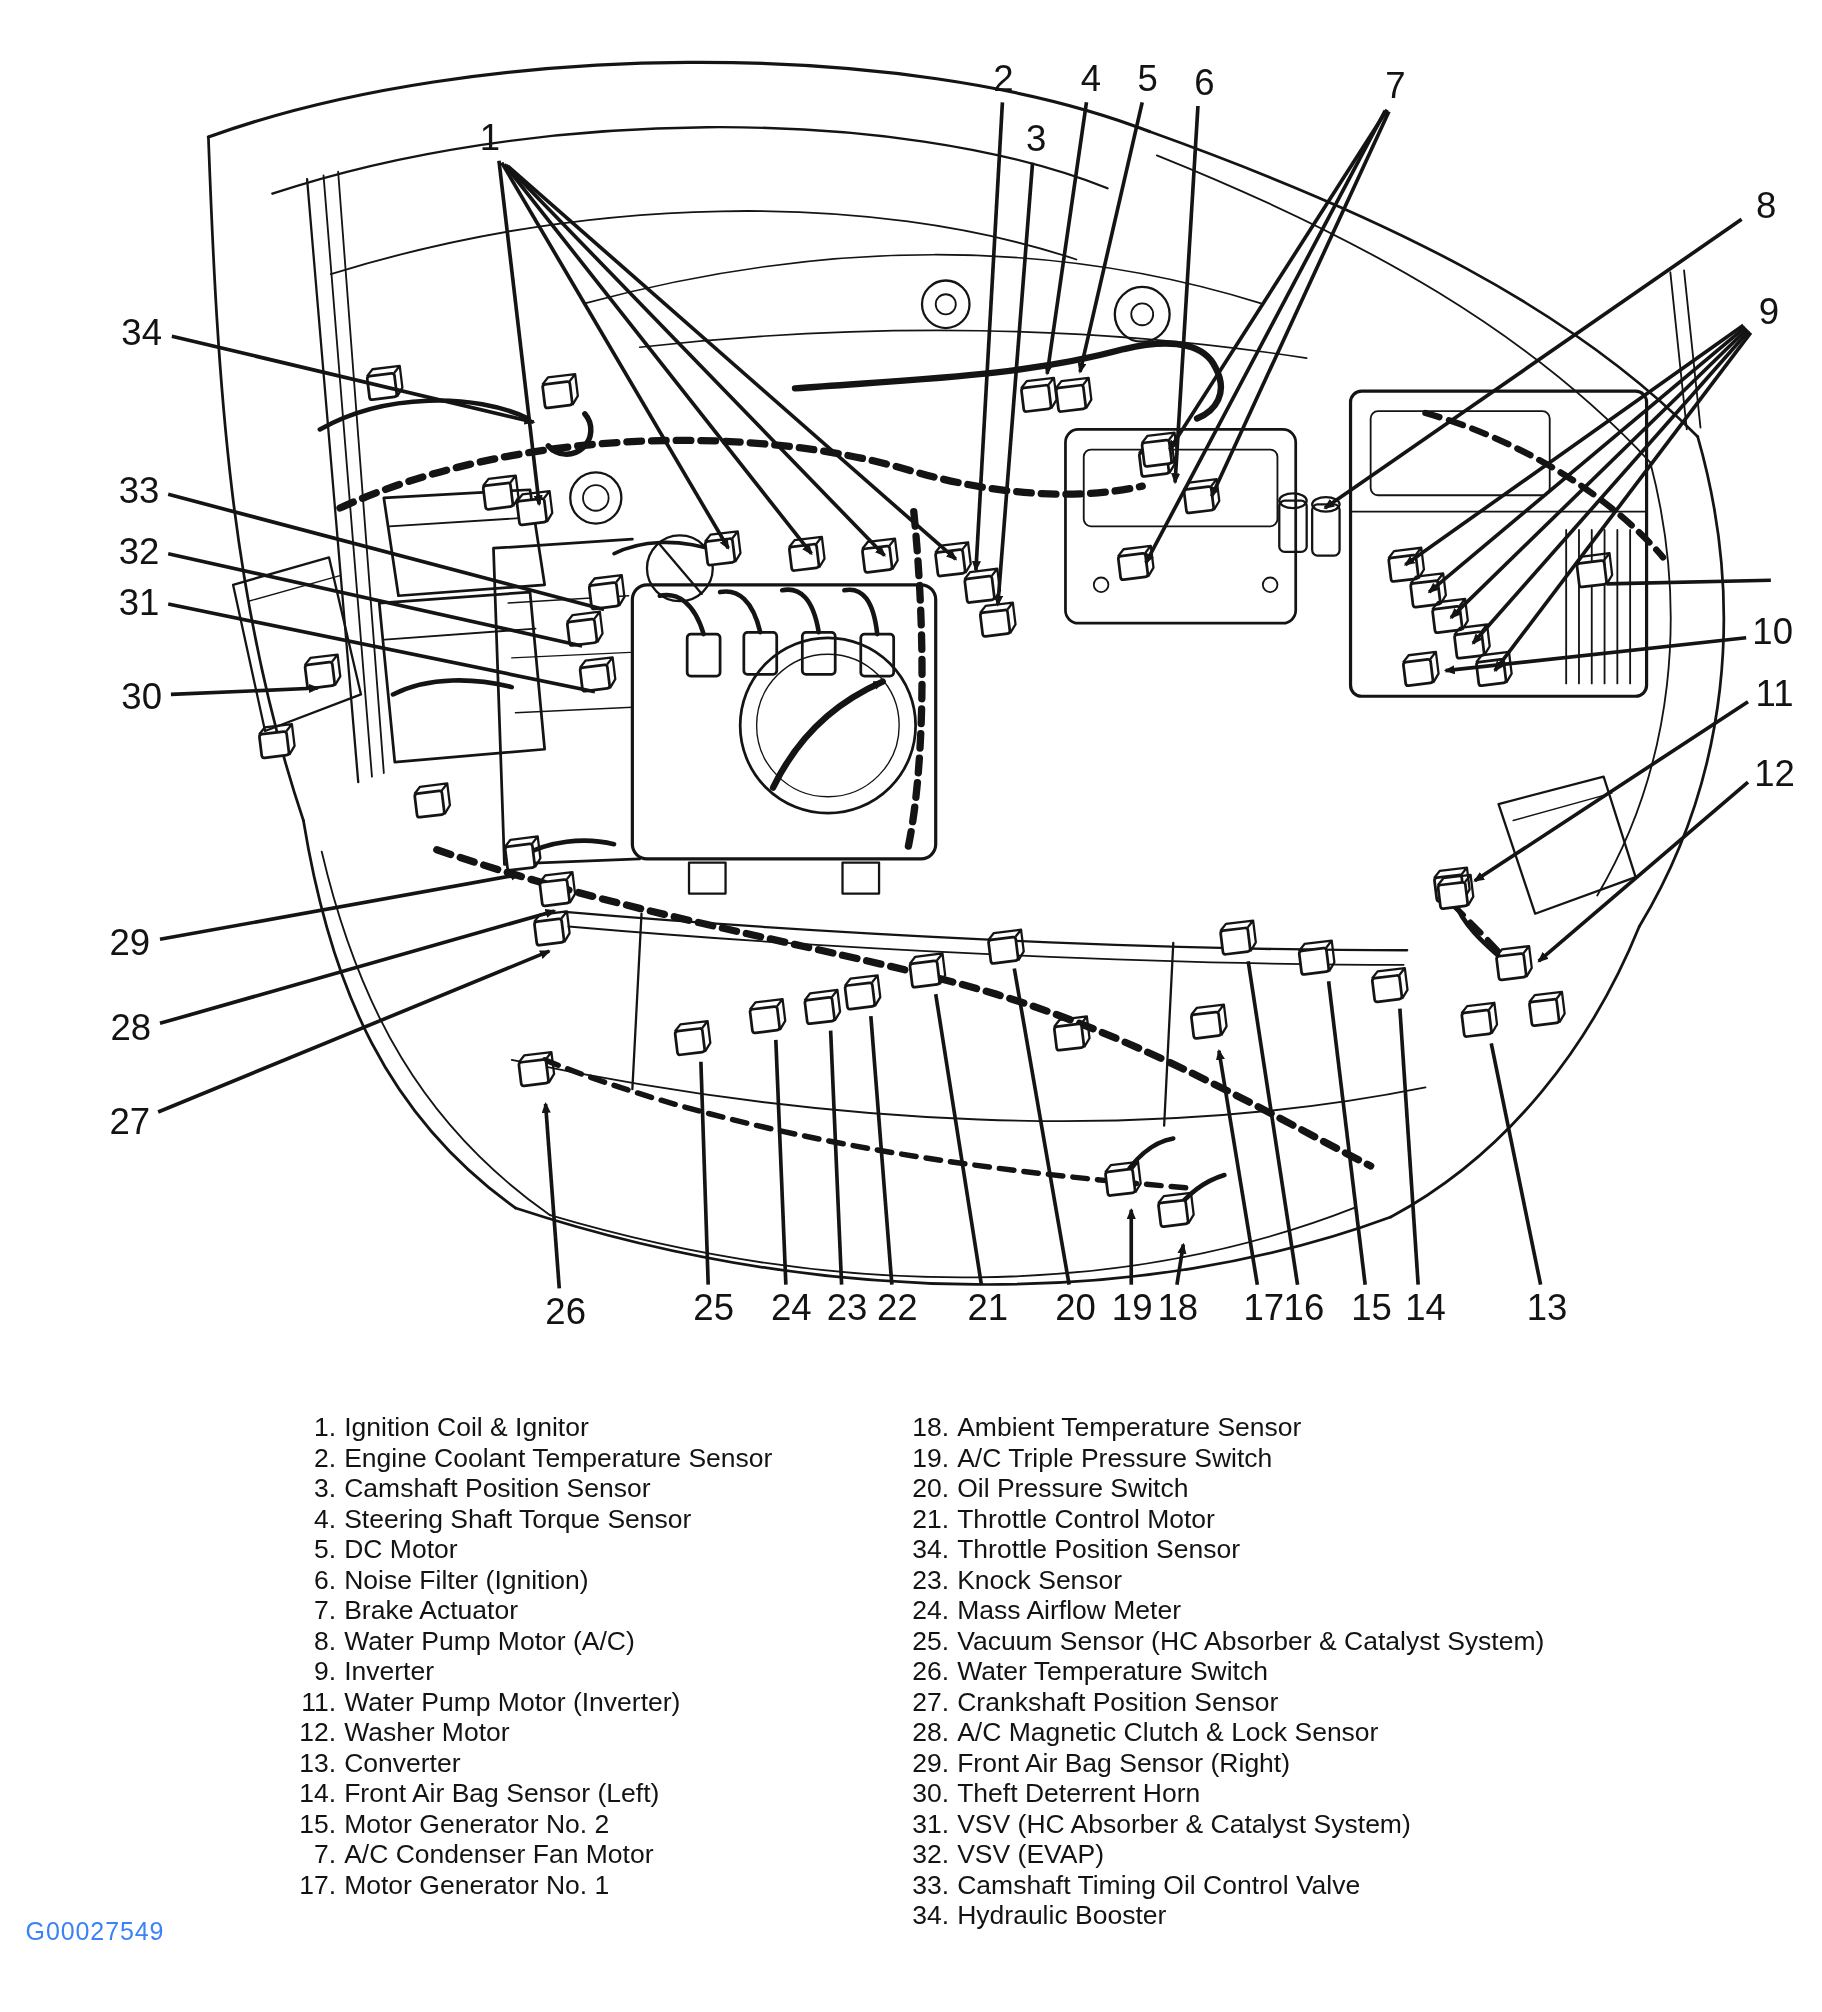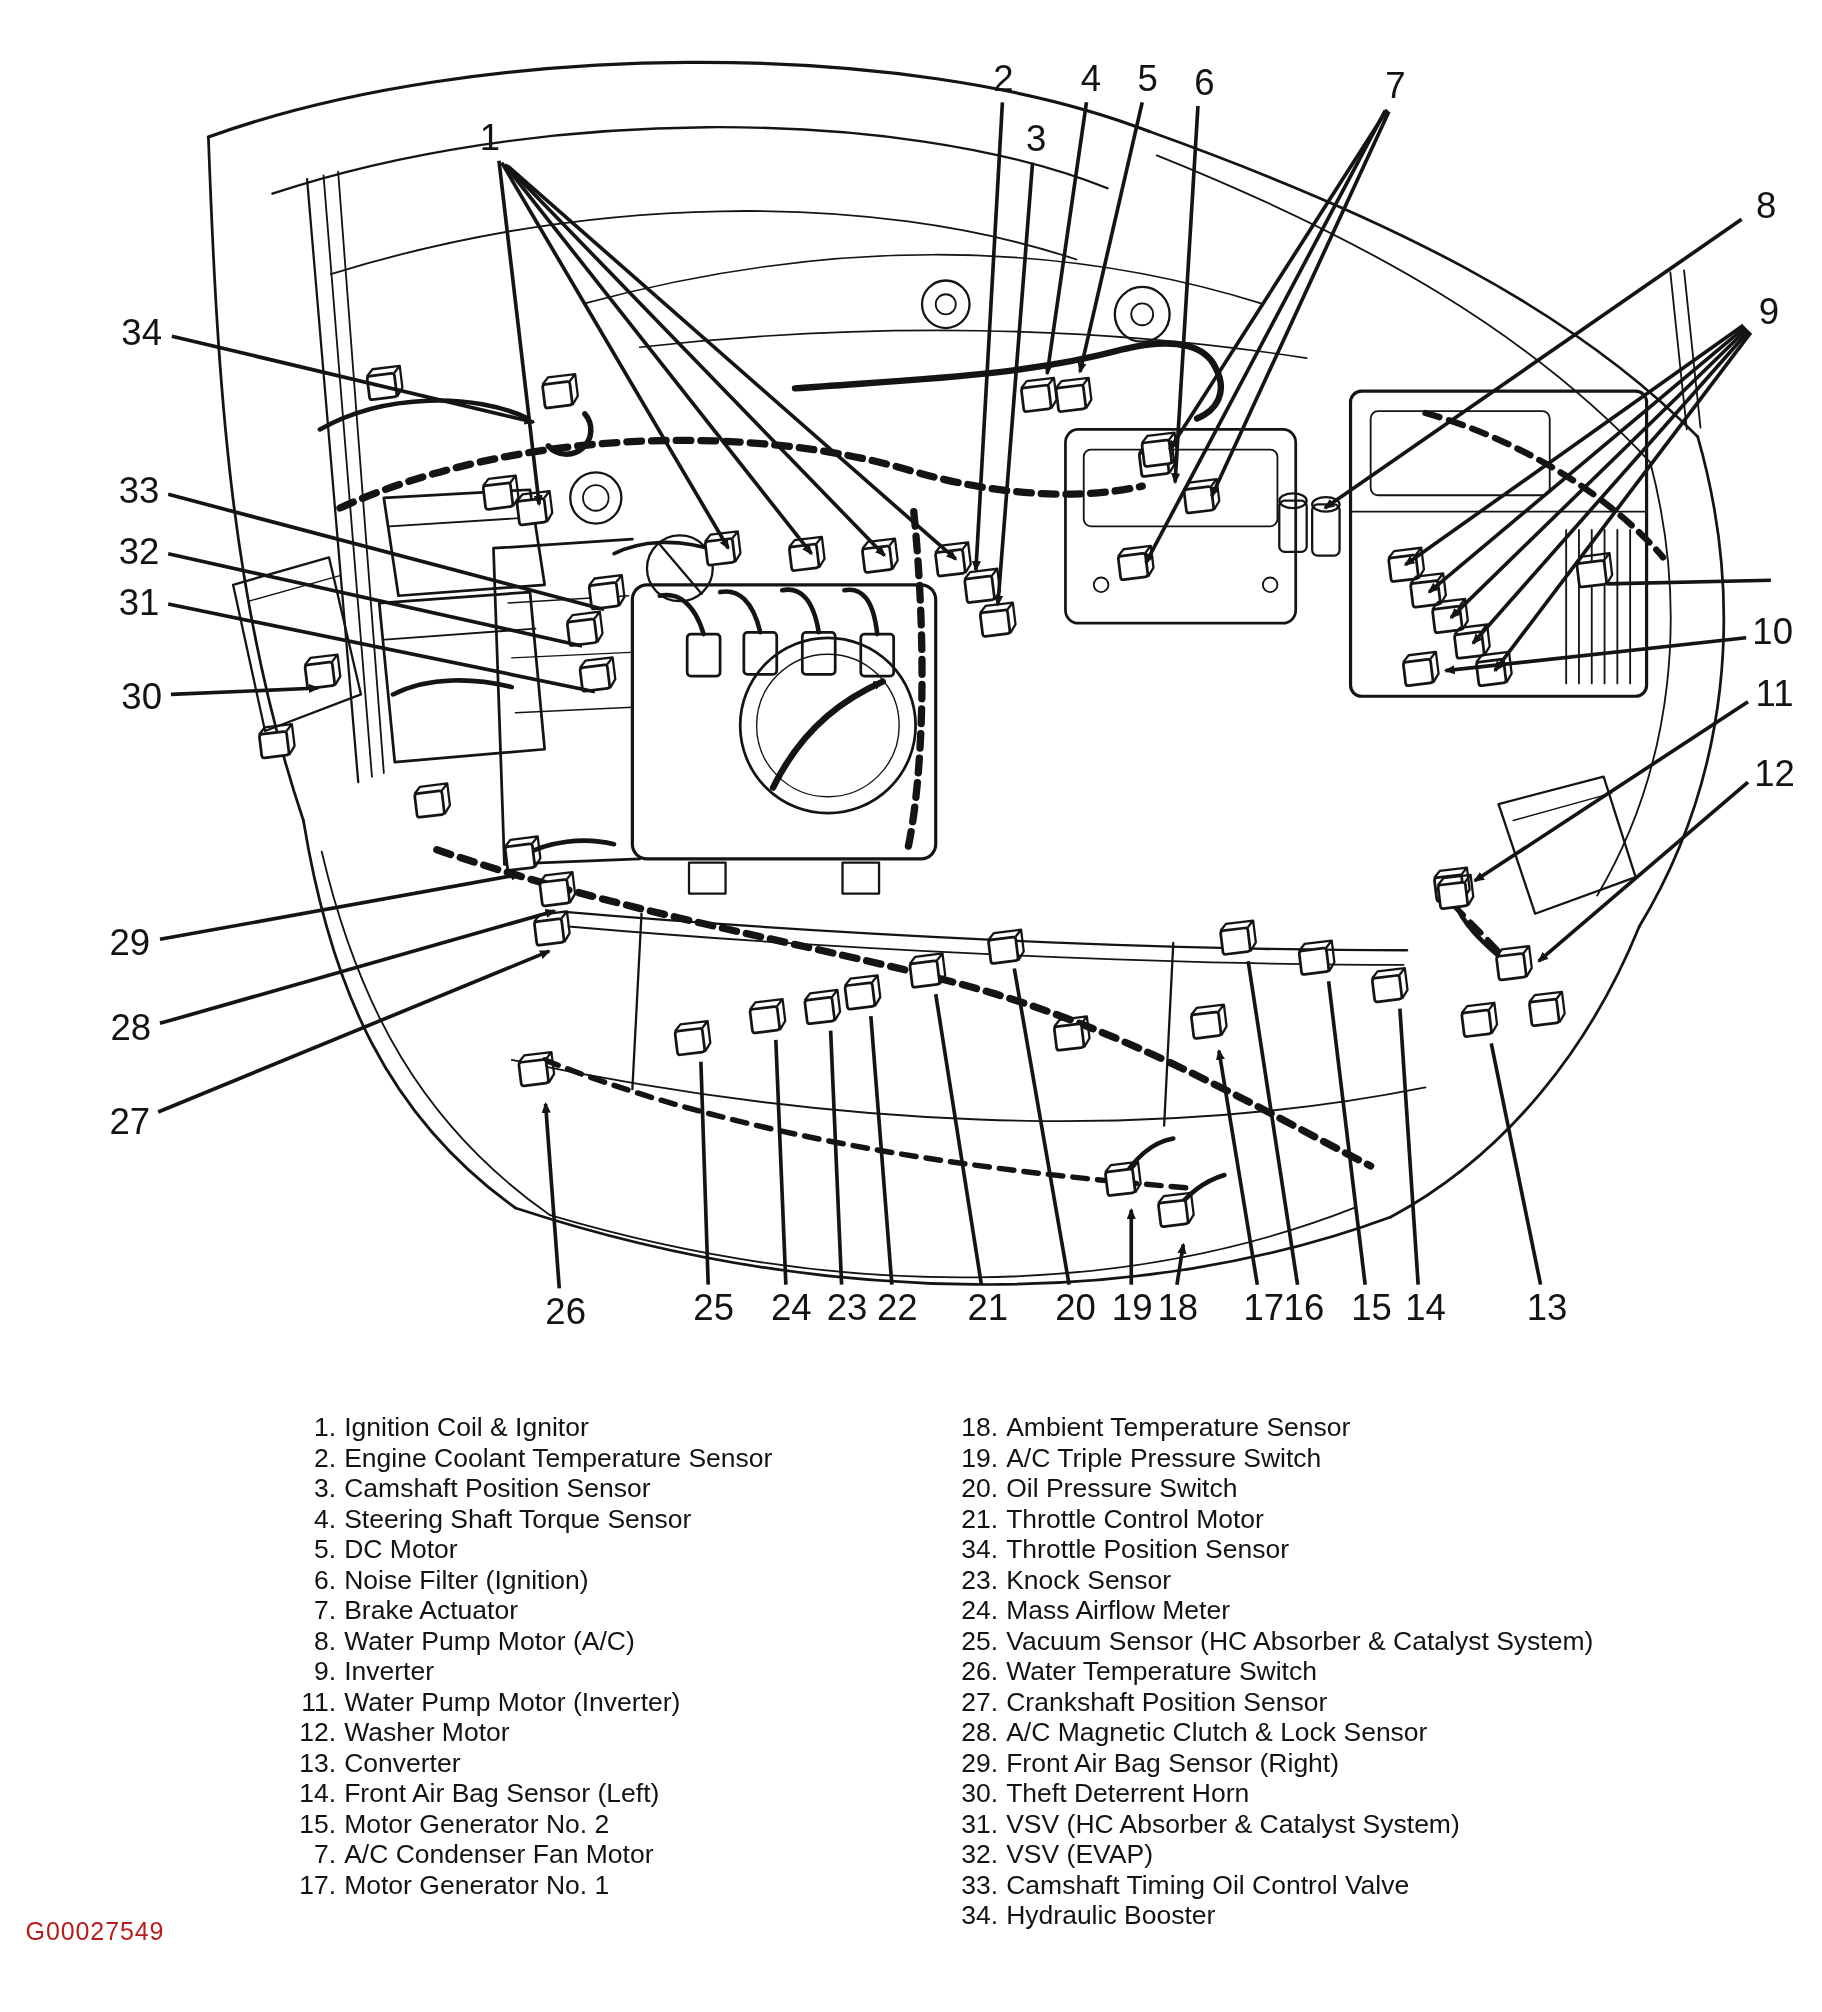--- a/index.html
+++ b/index.html
@@ -10,29 +10,29 @@
   svg{position:absolute;left:0;top:0;}
   svg text.callout-num{
     font-family:"Liberation Sans", sans-serif;
     font-size:40px;fill:#131313;
   }
   .legend{
     position:absolute;top:1412px;left:0;width:1823px;
   }
   .legend-col{position:absolute;top:0;}
   .legend-col.left{left:274px;width:658px;}
-  .legend-col.right{left:936px;width:822px;}
+  .legend-col.right{left:887px;width:822px;}
   .legend-item{
     display:flex;align-items:baseline;height:30.5px;
     font-size:26.5px;line-height:30.5px;color:#131313;white-space:nowrap;
   }
   .legend-item .num{display:inline-block;width:62px;text-align:right;flex:0 0 62px;}
   .legend-item .lbl{margin-left:8.2px;}
   .figure-code{
-    position:absolute;left:25.6px;top:1917px;font-size:25px;color:#b91c1c;
+    position:absolute;left:25.6px;top:1917px;font-size:25px;color:#3b82f6;
     letter-spacing:0.9px;
   }
 </style>
 </head>
 <body>
 
 <div class="stage">
 
   <svg id="diagram" width="1823" height="2012" viewBox="0 0 1995 2202">
     <defs>

